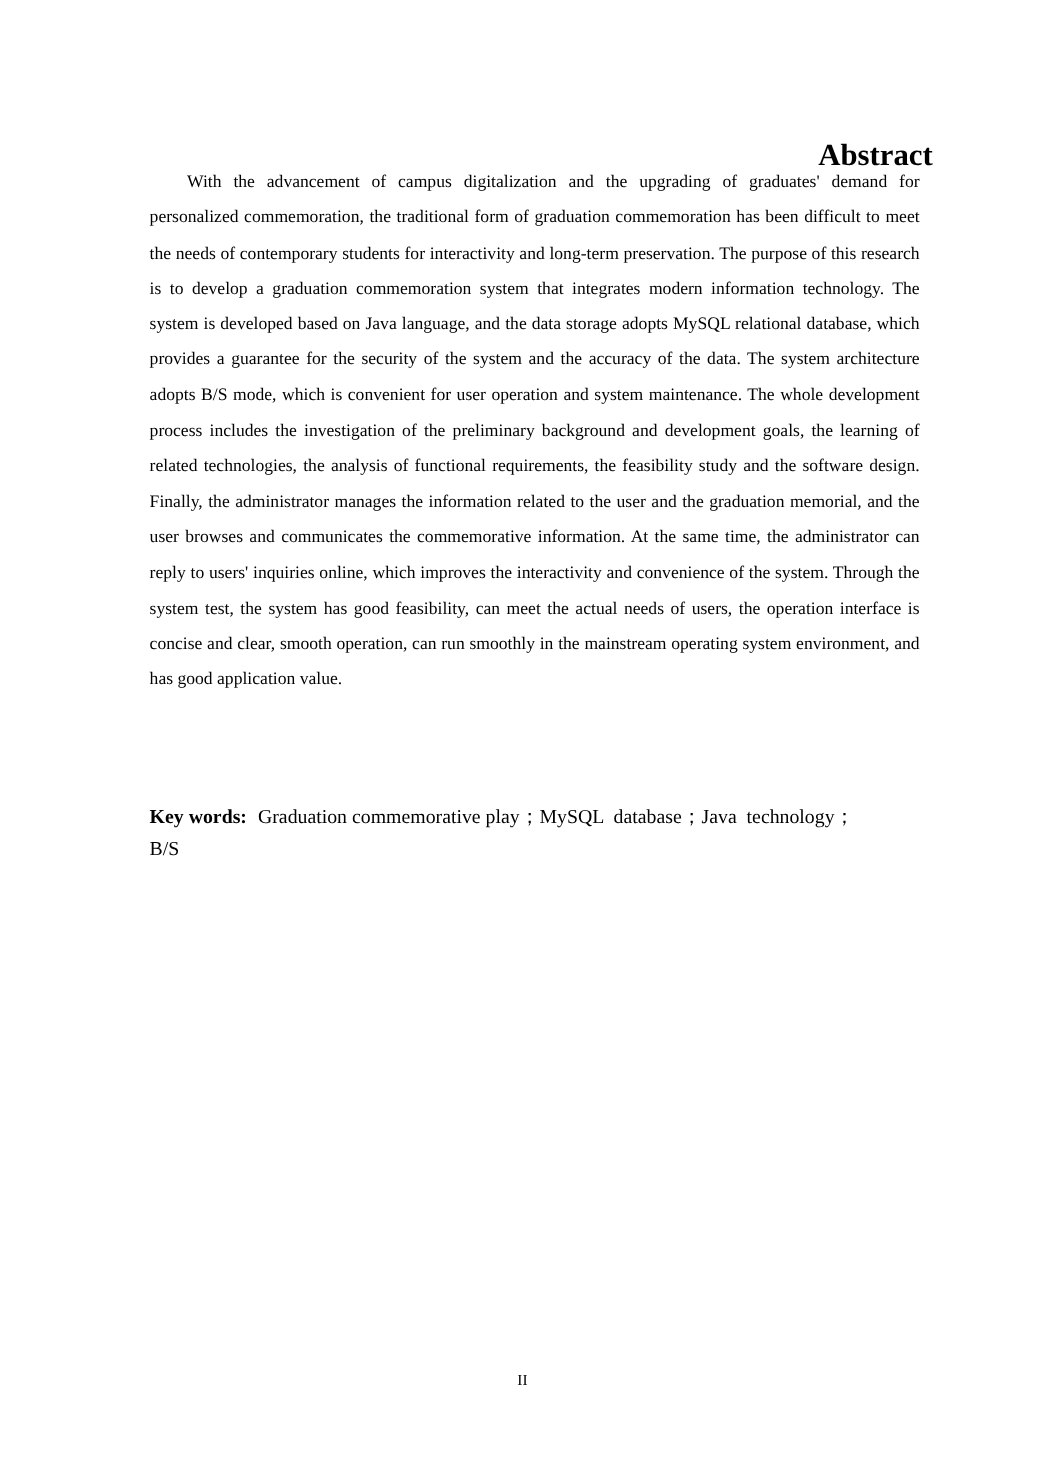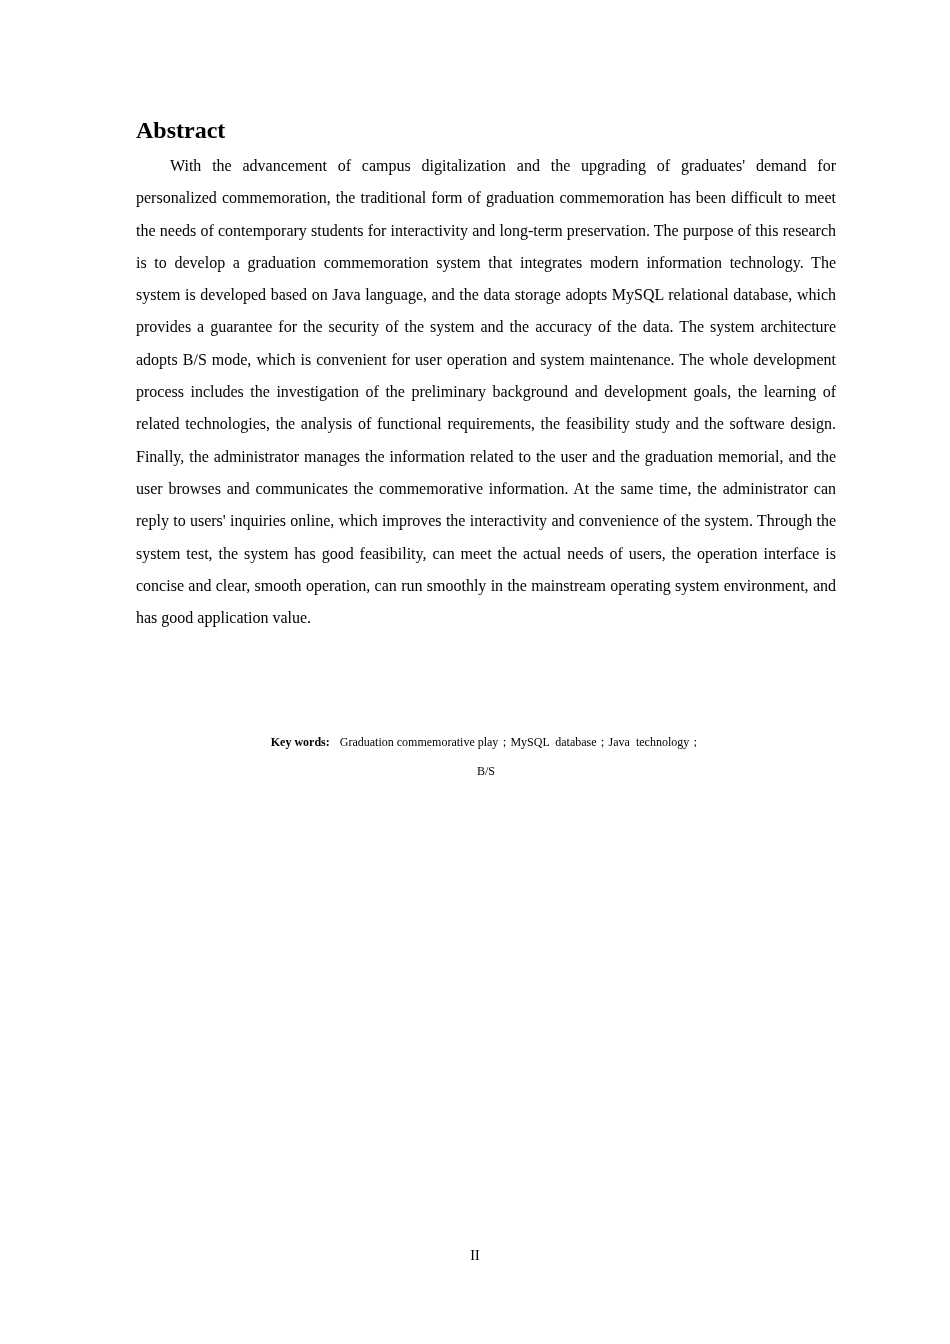--- a/index.html
+++ b/index.html
@@ -21,48 +21,48 @@
     top: 0;
     width: 950px;
     height: 1344px;
     background: #ffffff;
   }
   .title {
     position: absolute;
     left: 136px;
     width: 700px;
     top: 114px;
-    text-align: left;
+    text-align: right;
     font-weight: bold;
-    font-size: 24px;
+    font-size: 28px;
     line-height: 32px;
-    margin: 0;
+    margin: 12px;
   }
   .body-text {
     position: absolute;
     left: 136px;
     width: 700px;
     top: 150px;
     font-size: 16px;
     line-height: 32.3px;
     text-align: justify;
     text-indent: 34px;
     margin: 0;
     letter-spacing: 0;
     word-spacing: 0;
   }
   .keywords {
     position: absolute;
     left: 136px;
     width: 700px;
     top: 728px;
-    font-size: 12px;
+    font-size: 18px;
     line-height: 29px;
     margin: 0;
-    text-align: center;
+    text-align: left;
   }
   .kw-label {
     font-weight: bold;
   }
   .kw-gap {
     display: inline-block;
     width: 10px;
   }
   .kw-sep {
     display: inline;

